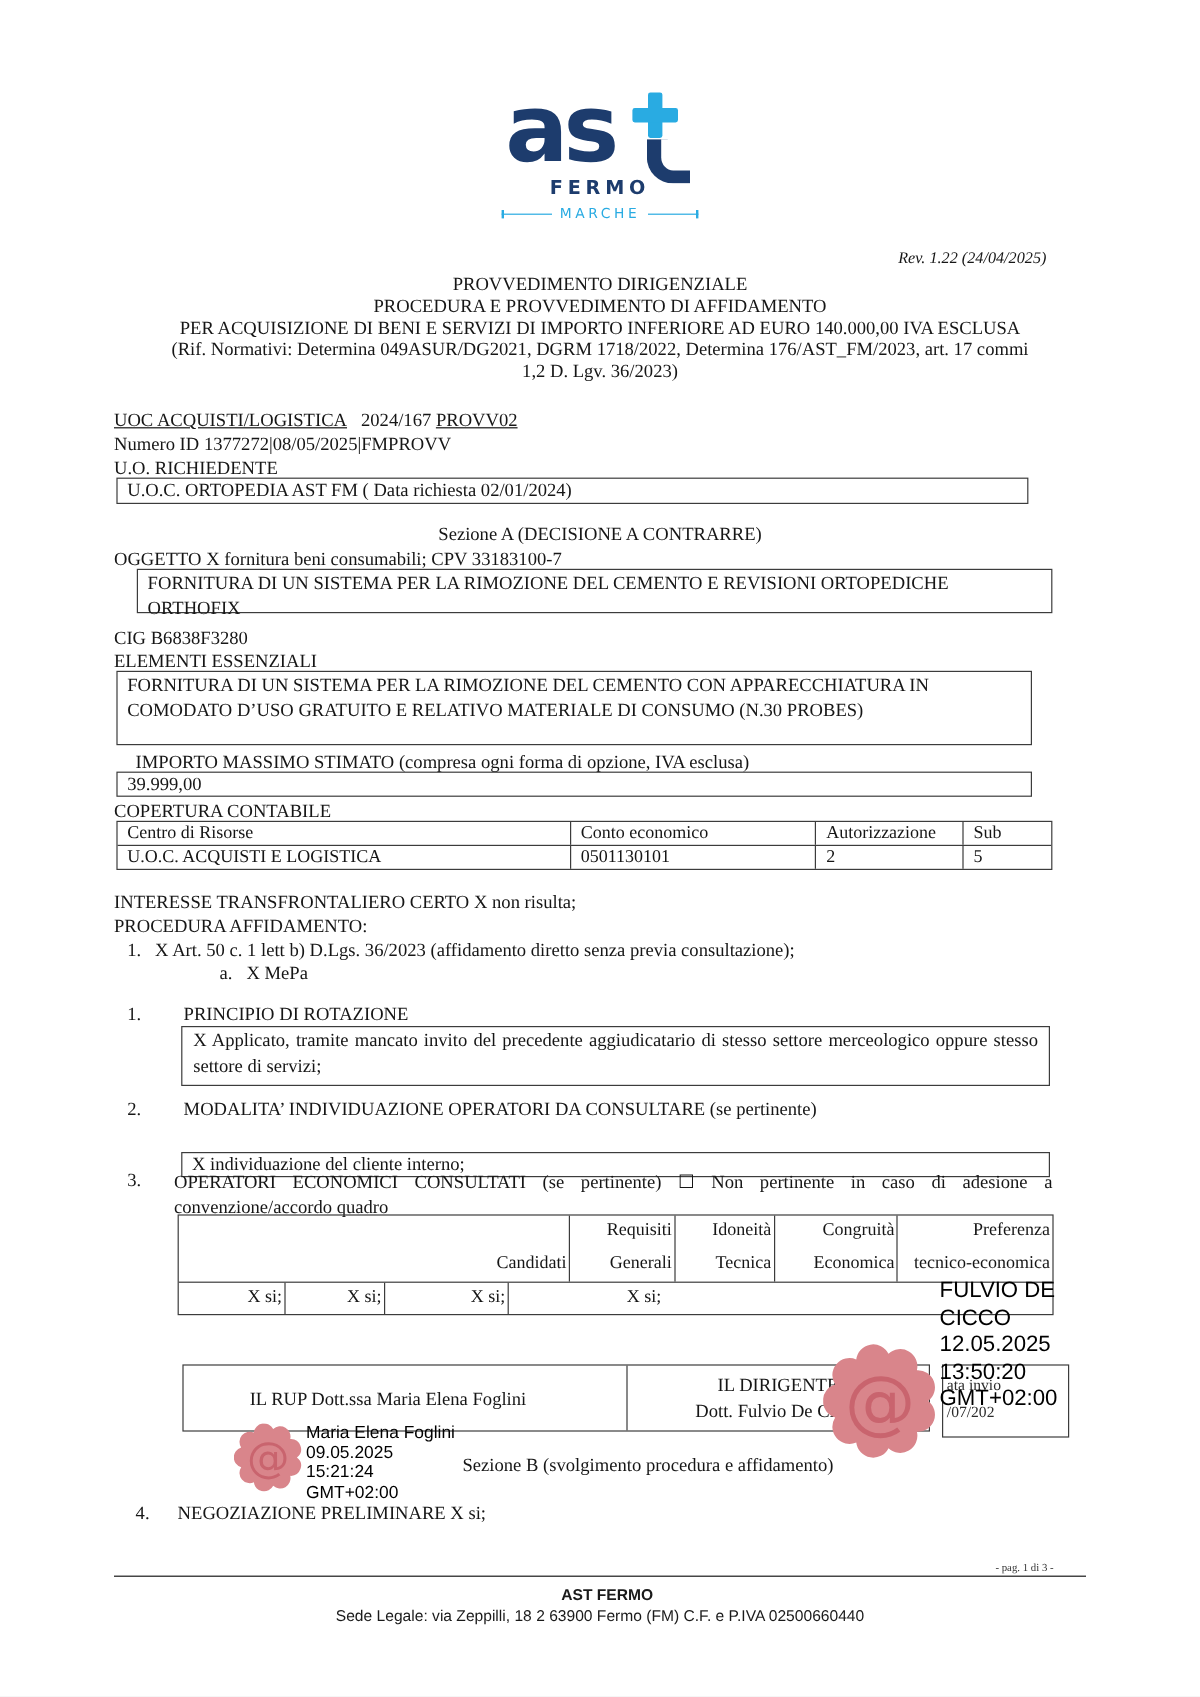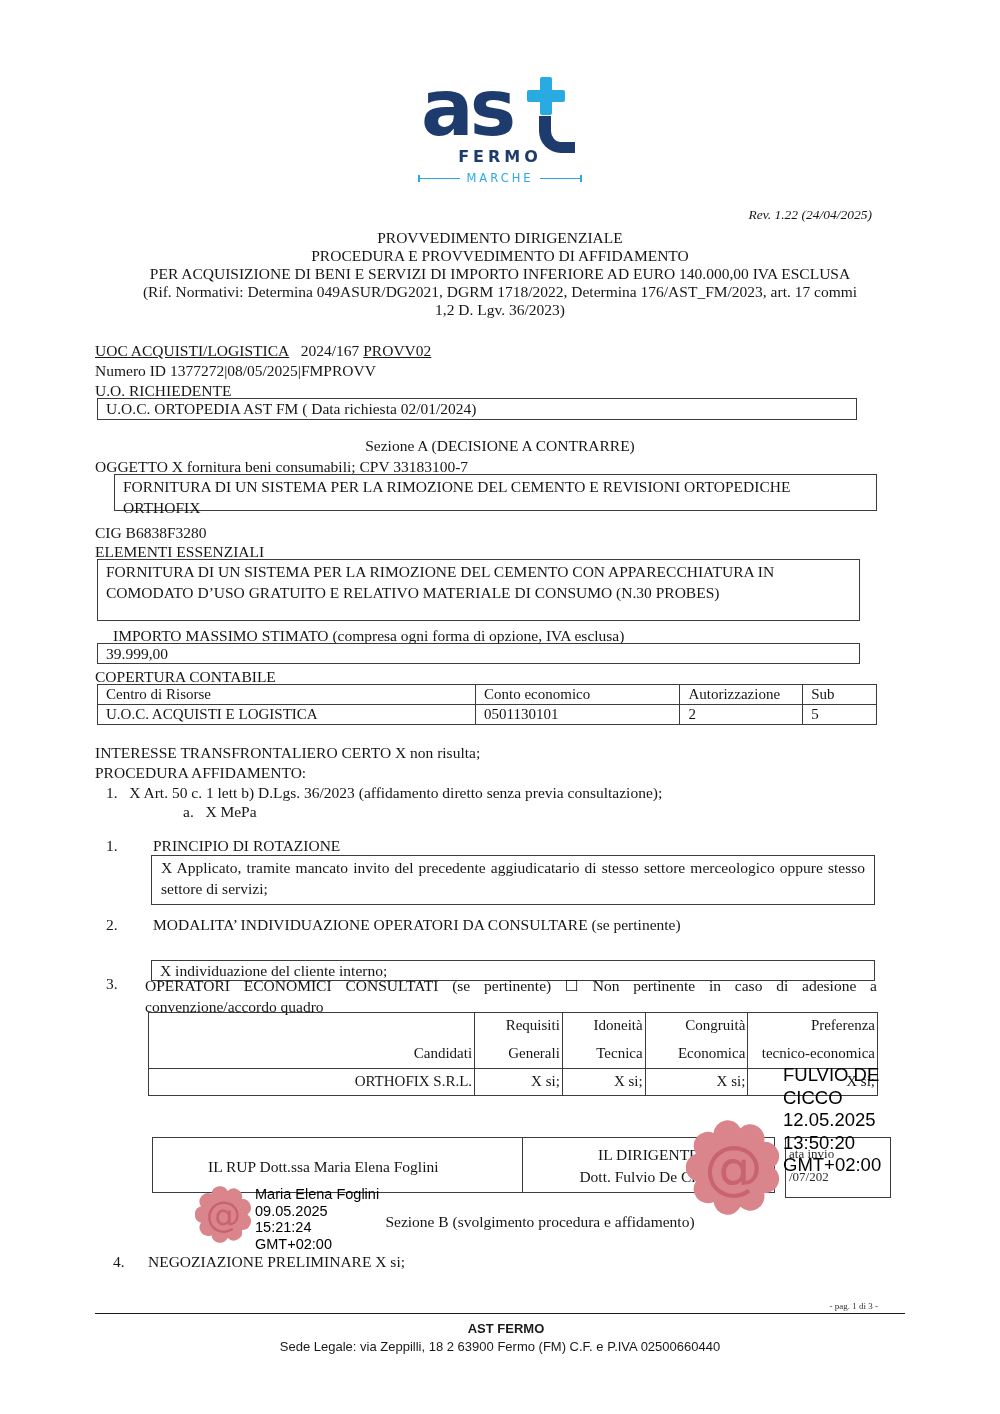--- a/index.html
+++ b/index.html
@@ -156,21 +156,20 @@
       <div class="td" style="width:103px;">
         <span>Congruità</span>
         <span>Economica</span>
       </div>
       <div class="td" style="width:130px;">
         <span>Preferenza</span>
         <span>tecnico-economica</span>
       </div>
     </div>
     <div class="tr drow" style="height:27px;">
-      <div class="td" style="width:326px;">ORTHOFIX S.R.L.</div>
       <div class="td" style="width:88px;">X si;</div>
       <div class="td" style="width:83px;">X si;</div>
       <div class="td" style="width:103px;">X si;</div>
       <div class="td" style="width:130px;">X si;</div>
     </div>
   </div>
 
   <div class="tbl" style="top:1137px;left:152px;width:623px;height:56px;flex-direction:row;">
     <div class="td" style="width:358px;text-align:center;padding-top:20px;">IL RUP Dott.ssa Maria Elena Foglini</div>
     <div class="td" style="width:265px;text-align:center;padding-top:6px;line-height:22px;margin-left:28px;">

